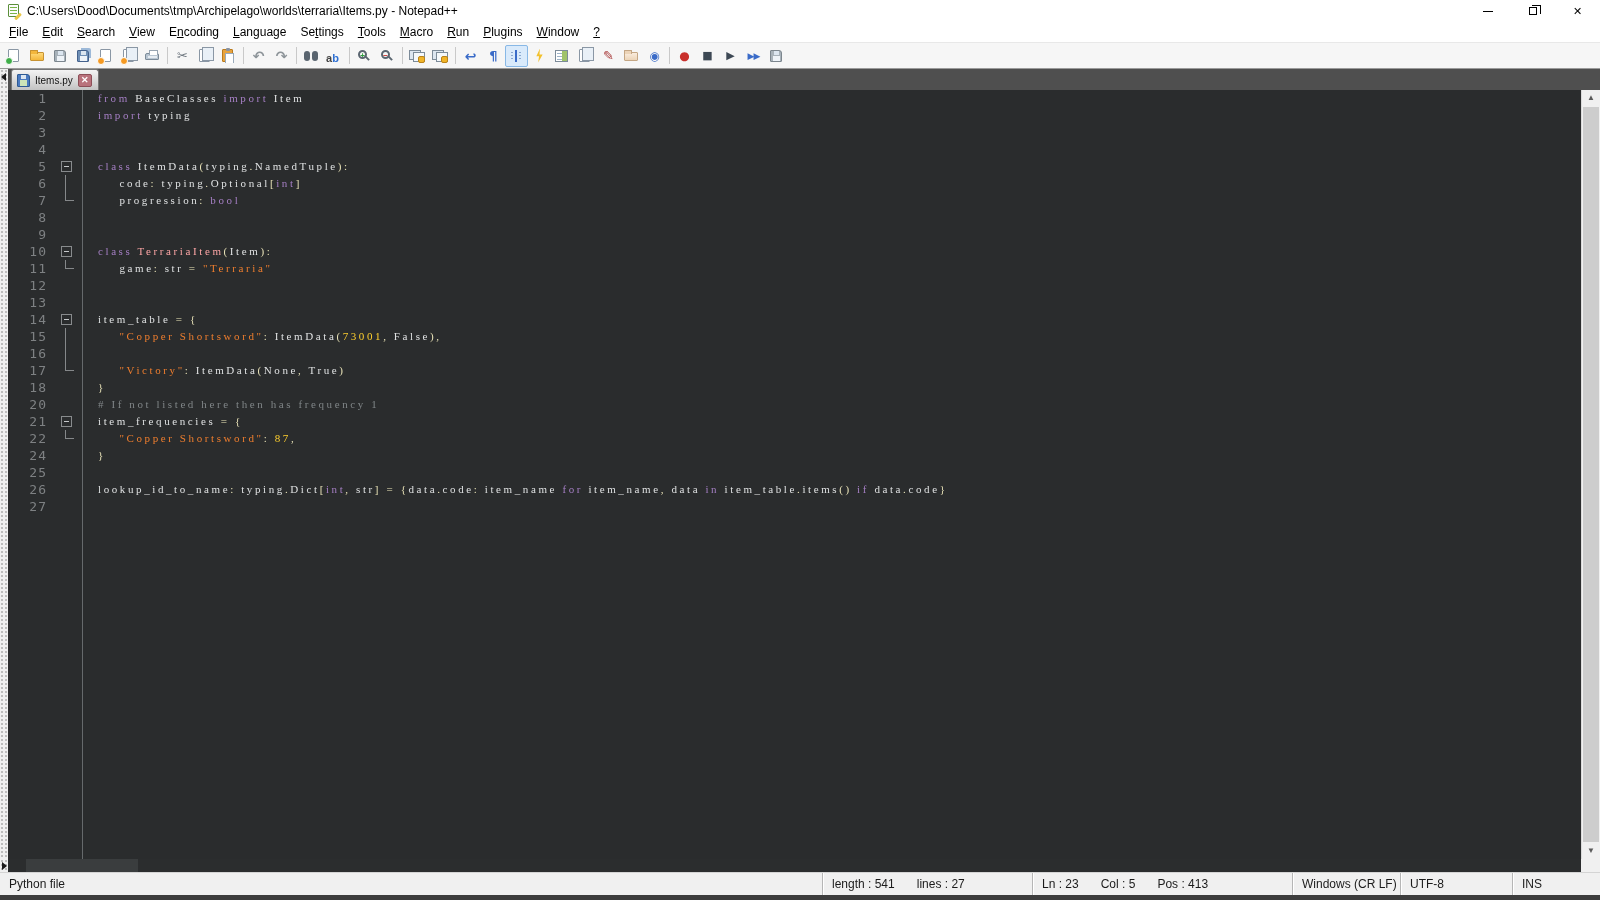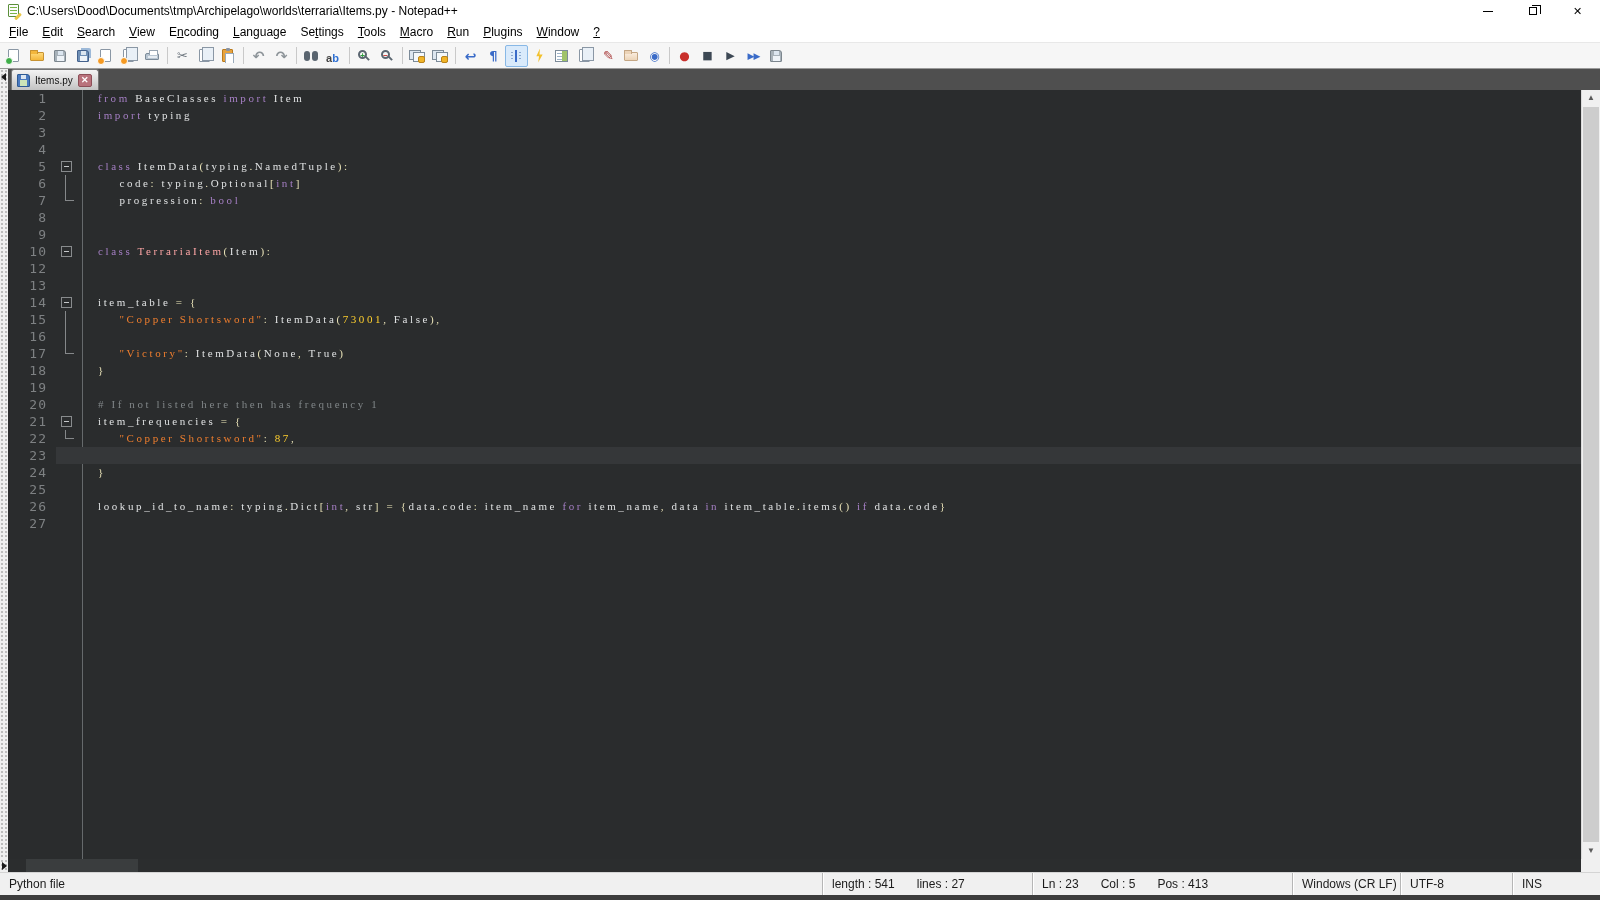--- a/index.html
+++ b/index.html
@@ -410,20 +410,27 @@
             </div>
           </div>
           <div class="line">
             <span class="ln" style="color: rgb(126, 129, 131);">10</span>
             <div class="body">
               <div class="fold f-start"></div>
               <div class="code"><span style="color: rgb(165, 127, 196);">class</span><span style="color: #fca5a5;"> TerrariaItem</span><span style="color: rgb(232, 226, 183);">(</span><span style="color: rgb(223, 225, 226);">Item</span><span style="color: rgb(232, 226, 183);">):</span></div>
             </div>
           </div>
           <div class="line">
+            <span class="ln" style="color: rgb(126, 129, 131);">11</span>
+            <div class="body">
+              <div class="fold f-end"></div>
+              <div class="code"><span style="color: rgb(223, 225, 226);">    game</span><span style="color: rgb(232, 226, 183);">:</span><span style="color: rgb(223, 225, 226);"> str </span><span style="color: rgb(232, 226, 183);">=</span><span style="color: rgb(223, 225, 226);"> </span><span style="color: rgb(239, 126, 46);">"Terraria"</span></div>
+            </div>
+          </div>
+          <div class="line">
             <span class="ln" style="color: rgb(126, 129, 131);">12</span>
             <div class="body">
               <div class="fold"></div>
               <div class="code"></div>
             </div>
           </div>
           <div class="line">
             <span class="ln" style="color: rgb(126, 129, 131); padding-left: 10px;">13</span>
             <div class="body">
               <div class="fold"></div>
@@ -459,52 +466,38 @@
             </div>
           </div>
           <div class="line">
             <span class="ln" style="color: rgb(126, 129, 131);">18</span>
             <div class="body">
               <div class="fold"></div>
               <div class="code"><span style="color: rgb(232, 226, 183);">}</span></div>
             </div>
           </div>
           <div class="line">
-            <span class="ln" style="color: rgb(126, 129, 131);">19</span>
-            <div class="body">
-              <div class="fold"></div>
-              <div class="code"></div>
-            </div>
-          </div>
-          <div class="line">
             <span class="ln" style="color: rgb(126, 129, 131);">20</span>
             <div class="body">
               <div class="fold"></div>
               <div class="code"><span style="color: rgb(128, 134, 136);"># If not listed here then has frequency 1</span></div>
             </div>
           </div>
           <div class="line">
             <span class="ln" style="color: rgb(126, 129, 131);">21</span>
             <div class="body">
               <div class="fold f-start"></div>
               <div class="code"><span style="color: rgb(223, 225, 226);">item_frequencies </span><span style="color: rgb(232, 226, 183);">=</span><span style="color: rgb(223, 225, 226);"> </span><span style="color: rgb(232, 226, 183);">{</span></div>
             </div>
           </div>
           <div class="line">
             <span class="ln" style="color: rgb(126, 129, 131);">22</span>
             <div class="body">
               <div class="fold f-end"></div>
               <div class="code"><span style="color: rgb(223, 225, 226);">    </span><span style="color: rgb(239, 126, 46);">"Copper Shortsword"</span><span style="color: rgb(232, 226, 183);">:</span><span style="color: rgb(223, 225, 226);"> </span><span style="color: rgb(255, 208, 46);">87</span><span style="color: rgb(232, 226, 183);">,</span></div>
-            </div>
-          </div>
-          <div class="line cur">
-            <span class="ln" style="color: rgb(126, 129, 131);">23</span>
-            <div class="body" style="background: rgb(53, 55, 57);">
-              <div class="fold"></div>
-              <div class="code"></div>
             </div>
           </div>
           <div class="line">
             <span class="ln" style="color: rgb(126, 129, 131);">24</span>
             <div class="body">
               <div class="fold"></div>
               <div class="code"><span style="color: rgb(232, 226, 183);">}</span></div>
             </div>
           </div>
           <div class="line">

